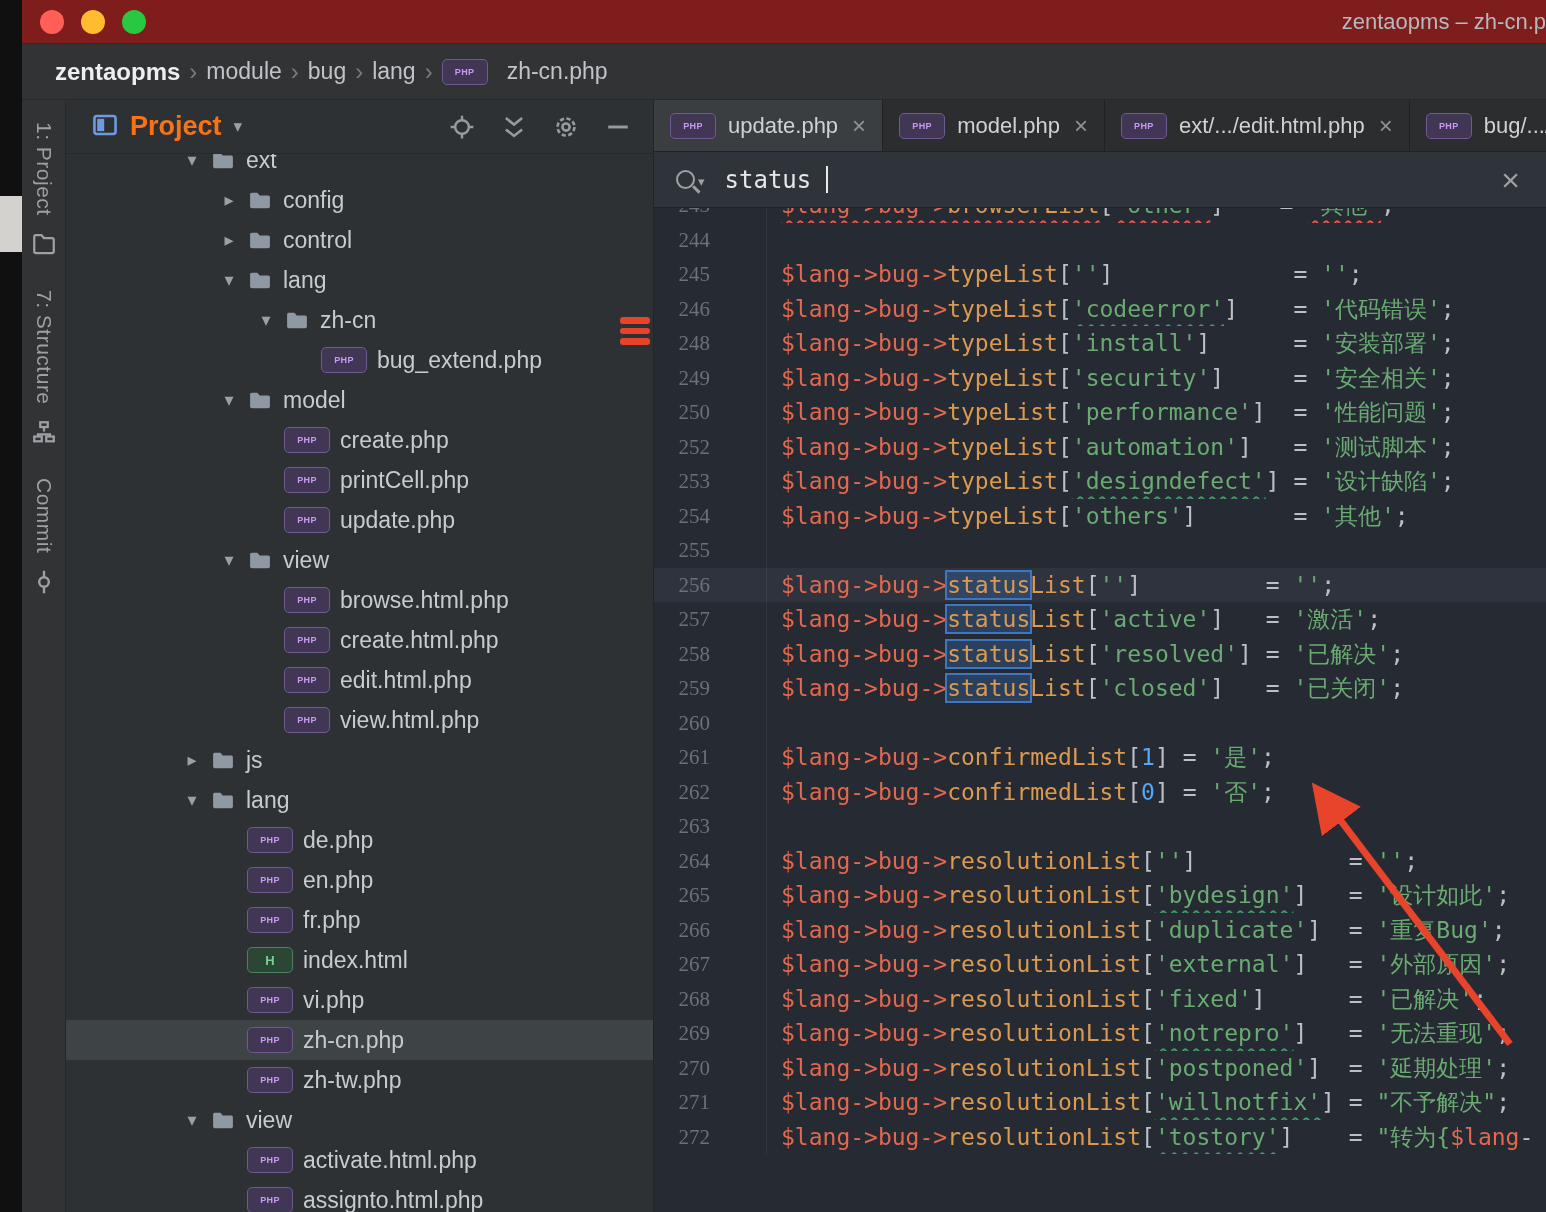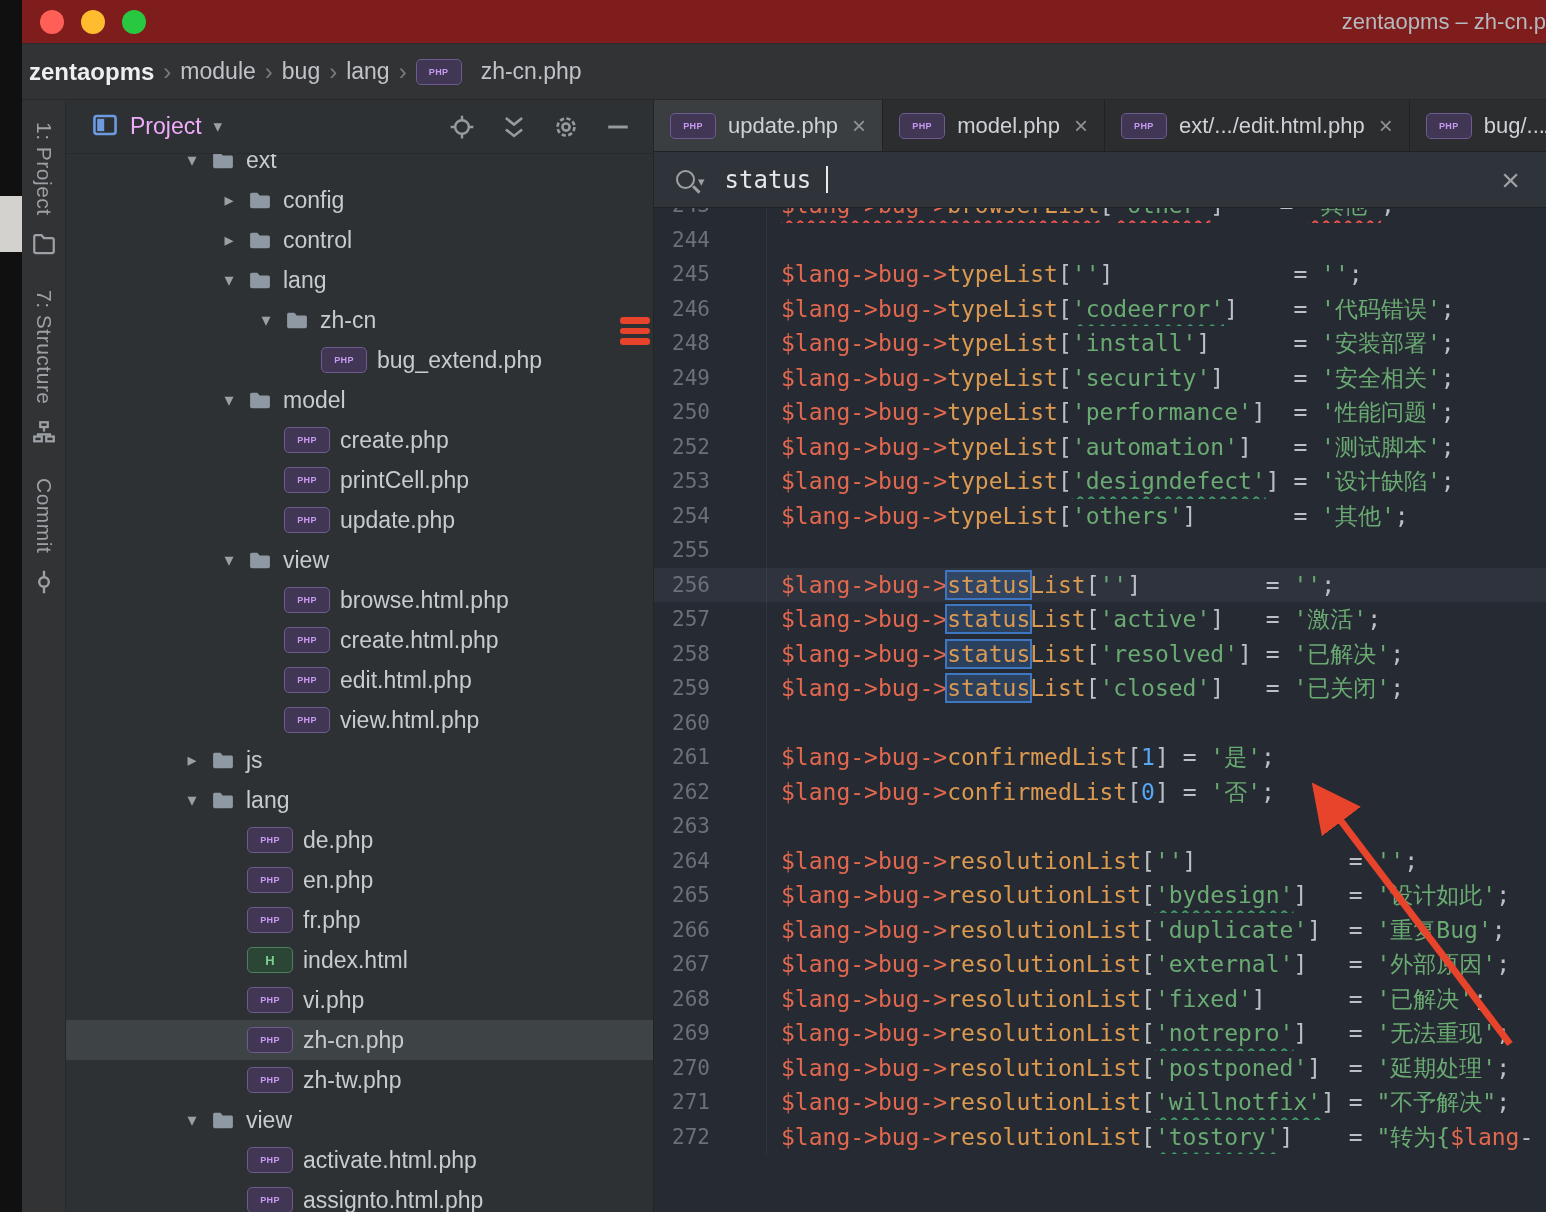--- a/index.html
+++ b/index.html
@@ -18,40 +18,40 @@
   
   .titlebar{height:44px;flex:none;background:#7f1d1d;border-bottom:1px solid #2a2c2e;
     display:flex;align-items:center;padding-left:18px;overflow:hidden;white-space:nowrap;}
   .lights{display:flex;gap:17px;}
   .light{width:24px;height:24px;border-radius:50%;display:inline-block;}
   .light.red{background:#ff5f57}.light.yellow{background:#febc2e}.light.green{background:#28c840}
   .title{margin-left:auto;color:#b5b9be;font-size:22px;padding-right:0;}
 
   
   .breadcrumbs{height:56px;flex:none;background:#313335;border-bottom:1px solid #26282a;
-    display:flex;align-items:center;font-size:23px;color:#c0c4c9;overflow:hidden;white-space:nowrap;}
+    display:flex;align-items:center;padding-left:26px;font-size:23px;color:#c0c4c9;overflow:hidden;white-space:nowrap;}
   .bc-item{display:inline-flex;align-items:center;gap:9px;margin:0 7px;cursor:default;}
   .bc-item.bold{font-weight:700;color:#edeff1;font-size:24px;}
   .bc-sep{color:#787c82;font-size:24px;margin:0 2px;}
 
   .main{flex:1;display:flex;min-height:0;}
 
   
   .stripe{width:44px;flex:none;background:#313335;border-right:1px solid #26282a;
     display:flex;flex-direction:column;align-items:center;padding-top:22px;gap:34px;}
   .stripe-btn{display:flex;flex-direction:column;align-items:center;gap:16px;color:#9da1a6;}
   .stripe-label{writing-mode:vertical-rl;font-size:21px;letter-spacing:.5px;white-space:nowrap;}
   .stripe-ic{display:inline-flex;}
 
   
   .panel{width:588px;flex:none;background:#2e3134;border-right:1px solid #222426;
     display:flex;flex-direction:column;overflow:hidden;}
   .panel-header{height:54px;flex:none;display:flex;align-items:center;gap:12px;
     padding:0 16px 0 26px;background:#2e3134;position:relative;z-index:2;border-bottom:1px solid #27292b;}
-  .panel-title{color:#f0abfc;font-size:23px;}
+  .panel-title{color:#f97316;font-size:27px;font-weight:bold;}
   .panel-caret{color:#9da1a6;font-size:17px;}
   .panel-caret::before{content:'▾';}
   .panel-spacer{flex:1;}
   .panel-toolbar{display:flex;align-items:center;gap:26px;padding-right:6px;}
   .ph-ic{display:inline-flex;opacity:.95;cursor:default;}
 
   .panel-tree{flex:1;margin-top:-14px;position:relative;z-index:1;}
   .trow{height:40px;display:flex;align-items:center;font-size:23px;color:#c7cbd0;white-space:nowrap;}
   .trow.selected{background:#3e4346;}
   .chev{width:36px;flex:none;text-align:center;color:#9ba0a6;font-size:18px;}
@@ -84,21 +84,21 @@
   .find-query{color:#e6e8eb;font-size:24px;font-family:"DejaVu Sans Mono",monospace;margin-left:6px;}
   .cursor{display:inline-block;width:2px;height:27px;background:#e8eaed;margin-left:1px;}
   .find-close{margin-left:auto;color:#9da1a6;font-size:32px;line-height:1;padding-right:4px;}
   .find-close::before{content:'×';}
 
   .code{flex:1;overflow:hidden;position:relative;z-index:1;
     font-family:"DejaVu Sans Mono",monospace;font-size:23px;line-height:34.5px;}
   .code-inner{margin-top:-20px;}
   .cl{display:flex;height:34.5px;white-space:pre;}
   .cl.current{background:#2e333d;}
-  .ln{width:112px;flex:none;text-align:right;padding-right:56px;color:#6b7177;font-size:21px;line-height:34.5px;}
+  .ln{width:112px;flex:none;text-align:right;padding-right:56px;color:#6b7177;font-size:21px;line-height:34.5px;font-family:Liberation Serif, serif;}
   .ct{flex:1;color:var(--c-op);border-left:1px solid rgba(255,255,255,.06);padding-left:14px;overflow:hidden;}
   .tv{color:var(--c-var)}.tp{color:var(--c-prop)}.ts{color:var(--c-str)}
   .tn{color:var(--c-num)}.to{color:var(--c-op)}
   .thl{color:var(--c-prop);background:rgba(56,111,184,.32);outline:2px solid var(--hl-border);}
   .k{text-decoration:underline;text-decoration-style:wavy;text-decoration-color:#3f9e6a;
     text-underline-offset:7px;text-decoration-thickness:2px;}
   .r{text-decoration:underline;text-decoration-style:wavy;text-decoration-color:#f2554f;
     text-underline-offset:7px;text-decoration-thickness:2px;}
 
   

